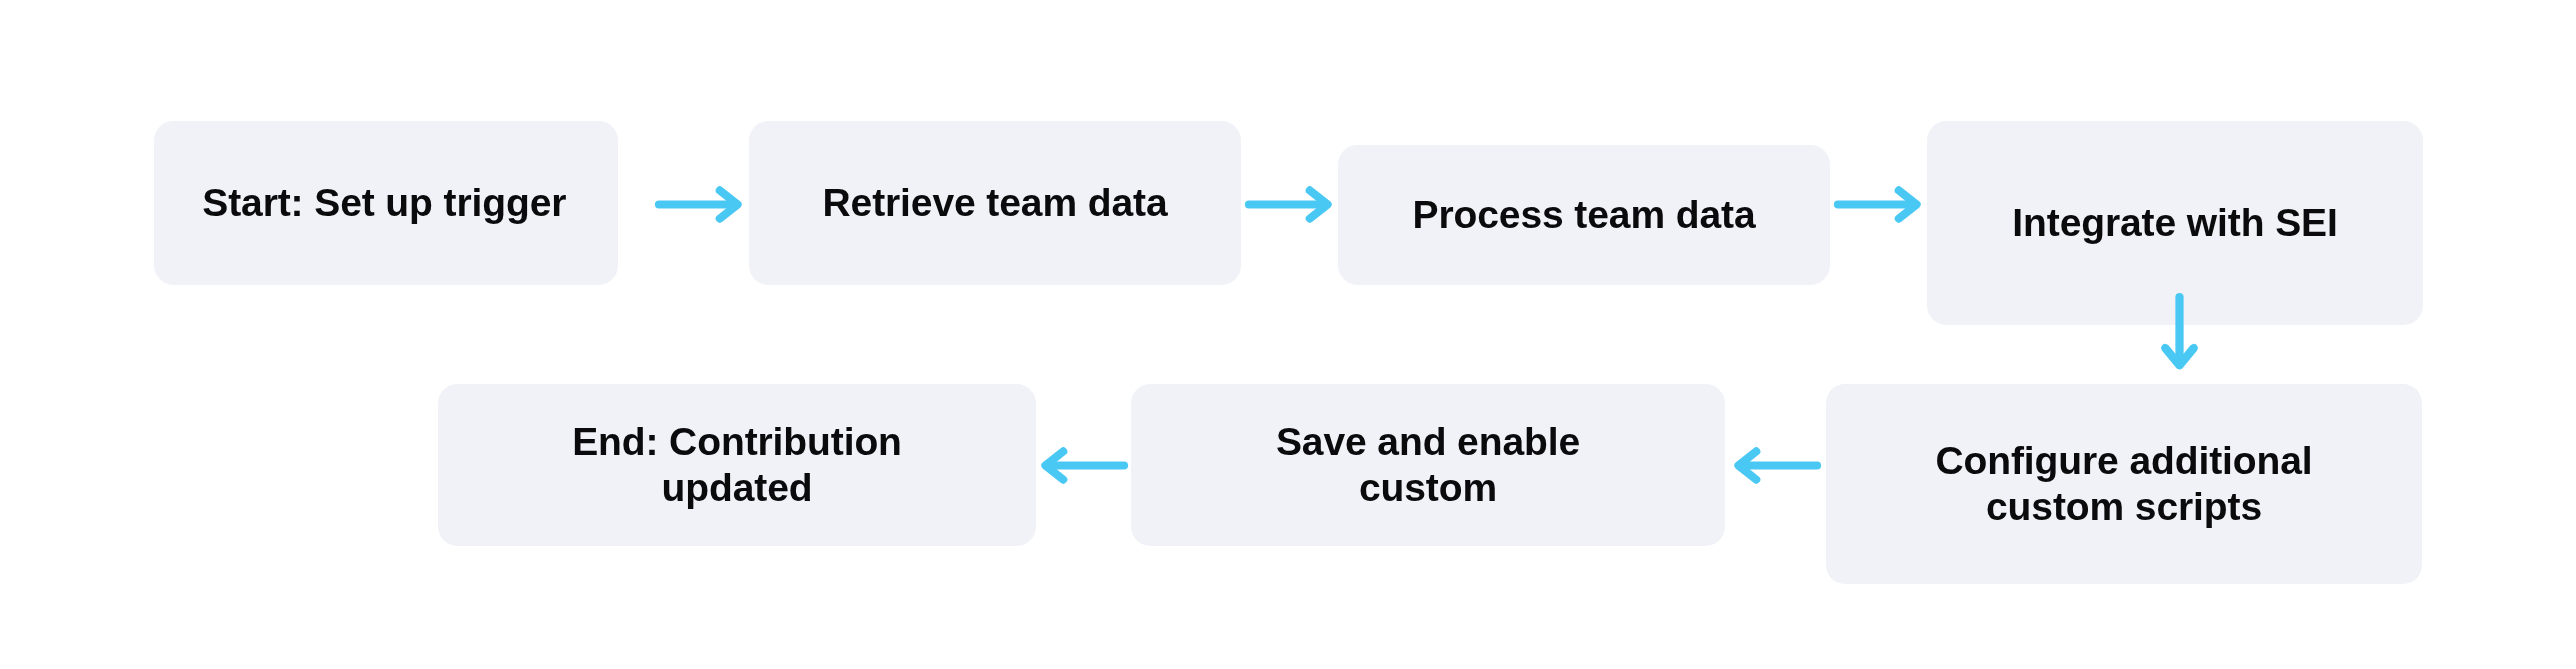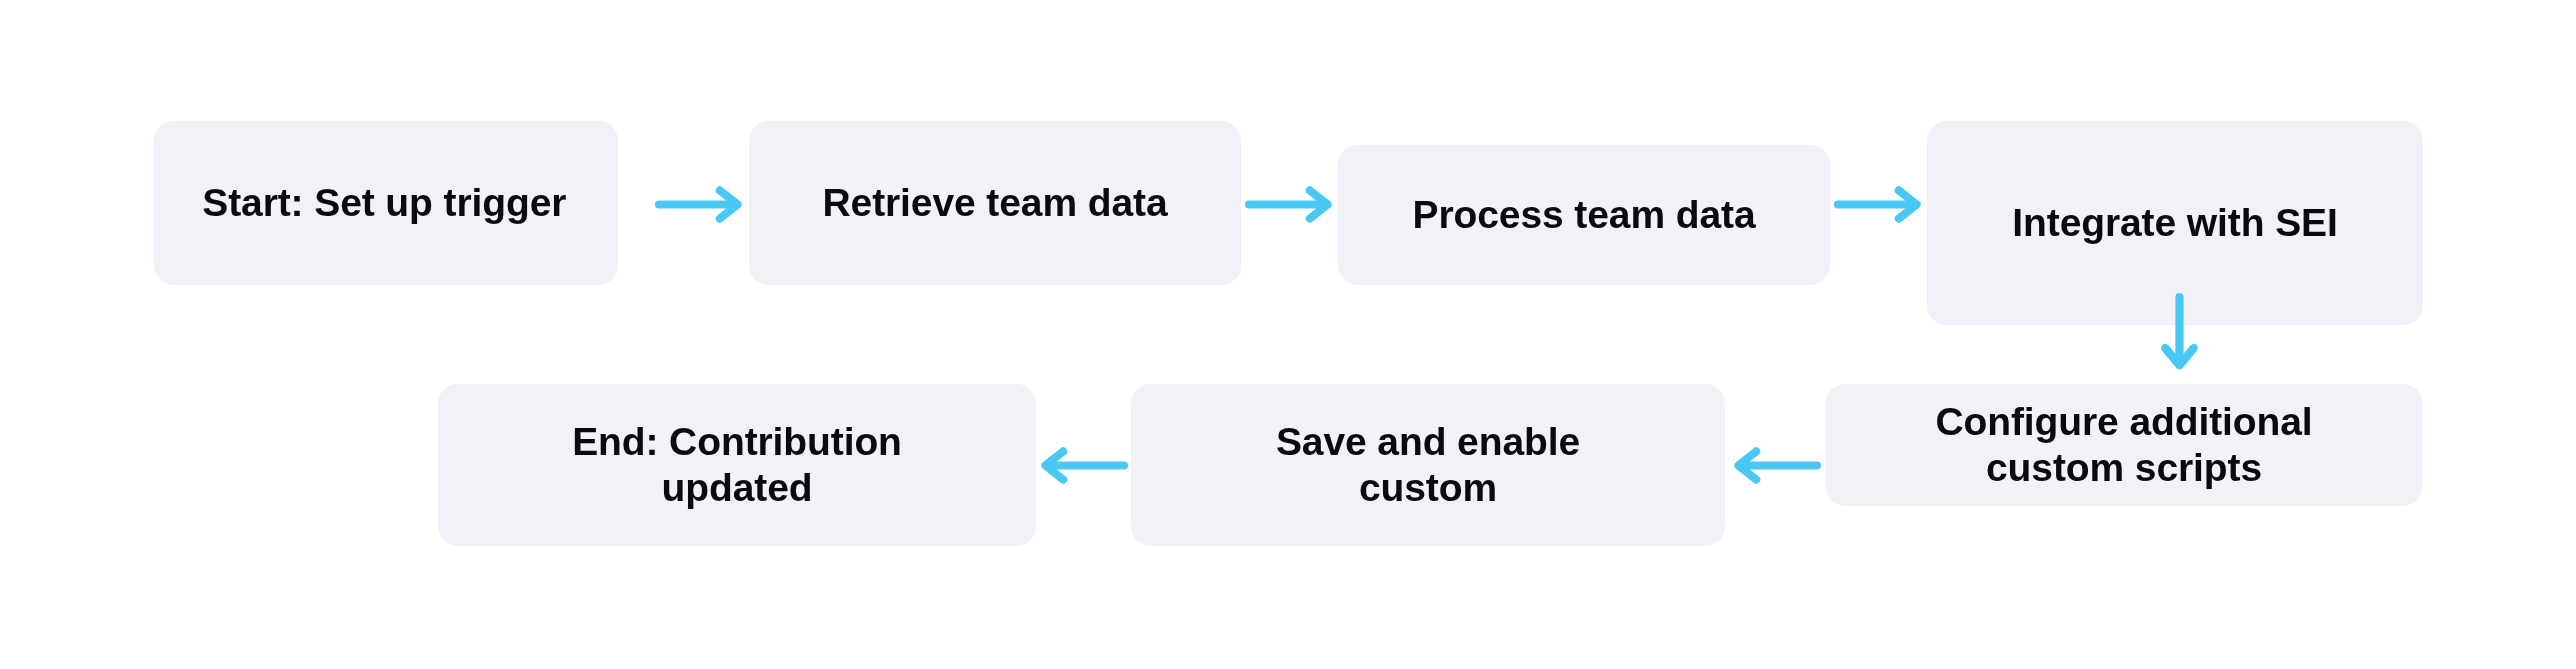--- a/index.html
+++ b/index.html
@@ -45,21 +45,21 @@
 
   
   #node-start          { left: 154px;  top: 121px; width: 464px; height: 164px; padding-left: 13px; }
   #node-retrieve       { left: 749px; top: 121px; width: 492px; height: 164px; }
   #node-process        { left: 1338px; top: 113px; width: 492px; height: 140px; margin-top: 32px; }
   #node-integrate      { left: 1927px; top: 121px; width: 496px; height: 204px; }
 
   
   #node-end            { left: 438px;  top: 384px; width: 598px; height: 162px; }
   #node-save           { left: 1131px; top: 384px; width: 594px; height: 162px; }
-  #node-configure      { left: 1826px; top: 384px; width: 596px; height: 122px; border-radius: 19px; }
+  #node-configure      { left: 1826px; top: 384px; width: 596px; height: 200px; border-radius: 19px; }
 
   
   .arrow {
     position: absolute;
     display: block;
   }
   .arrow svg { display: block; overflow: visible; }
 
   
   #arrow-start-retrieve    { left: 656px;  top: 185px; width: 89px; height: 39px; }

